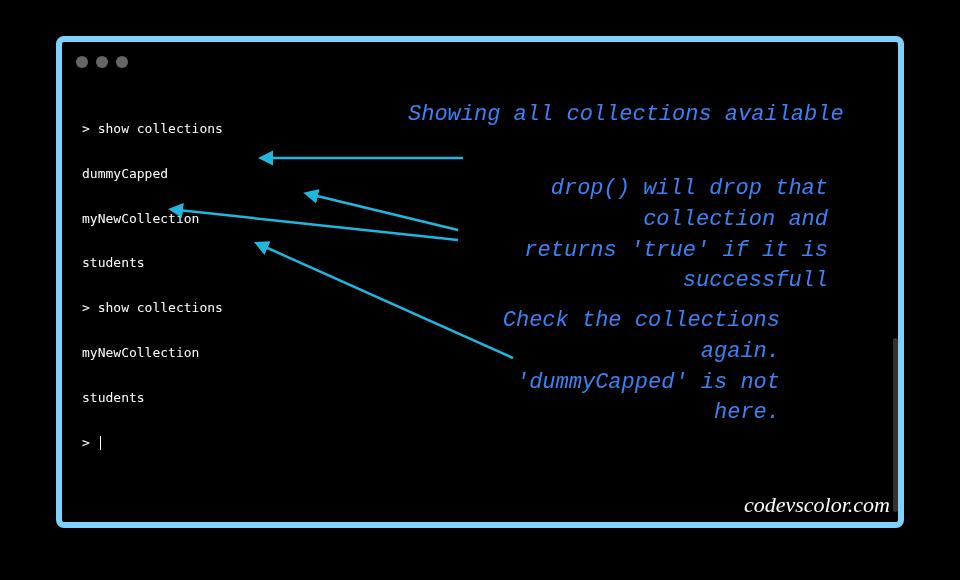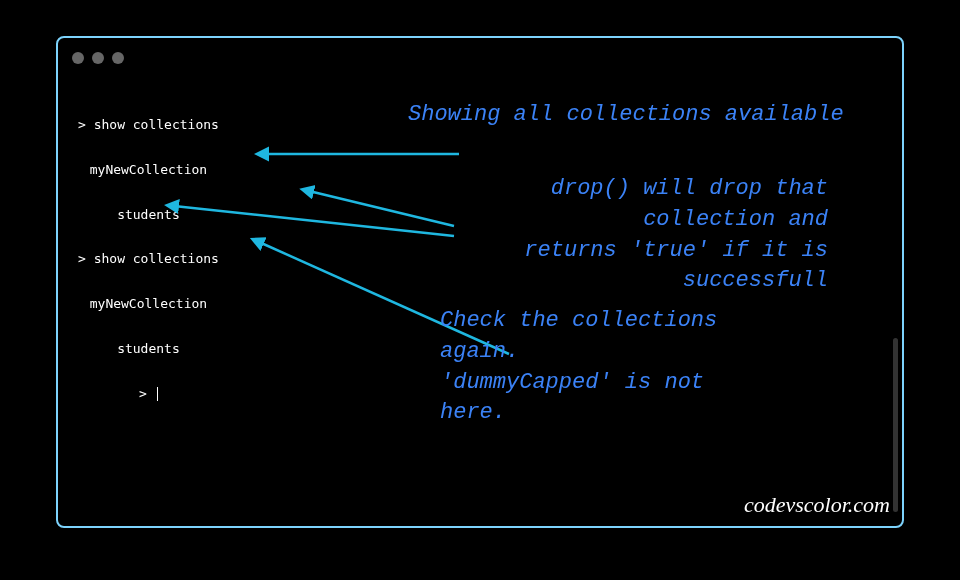--- a/index.html
+++ b/index.html
@@ -14,24 +14,23 @@
       overflow: hidden;
       position: relative;
       font-family: Menlo, Monaco, Consolas, monospace;
     }
     .terminal-window {
       position: absolute;
       left: 56px;
       top: 36px;
       width: 848px;
       height: 492px;
-      border: 2px solid #7dd3fc;
+      border: 6px solid #7dd3fc;
       border-radius: 8px;
       background: #000;
-      text-align: center;
     }
     .window-controls {
       position: absolute;
       left: 14px;
       top: 14px;
       display: flex;
       gap: 8px;
     }
     .dot {
       width: 12px;
@@ -63,21 +62,21 @@
       position: absolute;
       color: #3b82f6;
       font-family: Liberation Mono, monospace;
       font-style: italic;
       font-size: 22px;
       line-height: 1.4;
       white-space: pre-line;
     }
     .ann1 { left: 408px; top: 100px; }
     .ann2 { left: 408px; top: 174px; text-align: right; width: 420px; }
-    .ann3 { left: 440px; top: 306px; text-align: left; width: 340px; }
+    .ann3 { left: 440px; top: 306px; text-align: right; width: 340px; }
     .watermark {
       position: absolute;
       right: 70px;
       bottom: 62px;
       color: #fff;
       font-family: "Comic Sans MS", "Bradley Hand", cursive;
       font-style: italic;
       font-size: 22px;
       margin-left: 44px;
     }
@@ -104,20 +103,21 @@
 
 <div class="terminal-window">
   <div class="window-controls">
     <div class="dot"></div>
     <div class="dot"></div>
     <div class="dot"></div>
   </div>
 
   <div class="terminal-body">
     <span class="terminal-line">&gt; show collections</span>
+    <span class="terminal-line">dummyCapped</span>
     <span class="terminal-line">myNewCollection</span>
     <span class="terminal-line">students</span>
     <span class="terminal-line">&gt; show collections</span>
     <span class="terminal-line">myNewCollection</span>
     <span class="terminal-line">students</span>
     <span class="terminal-line"><span>&gt; </span><span class="cursor"></span></span>
   </div>
 
   <svg class="arrows">
     <defs>

